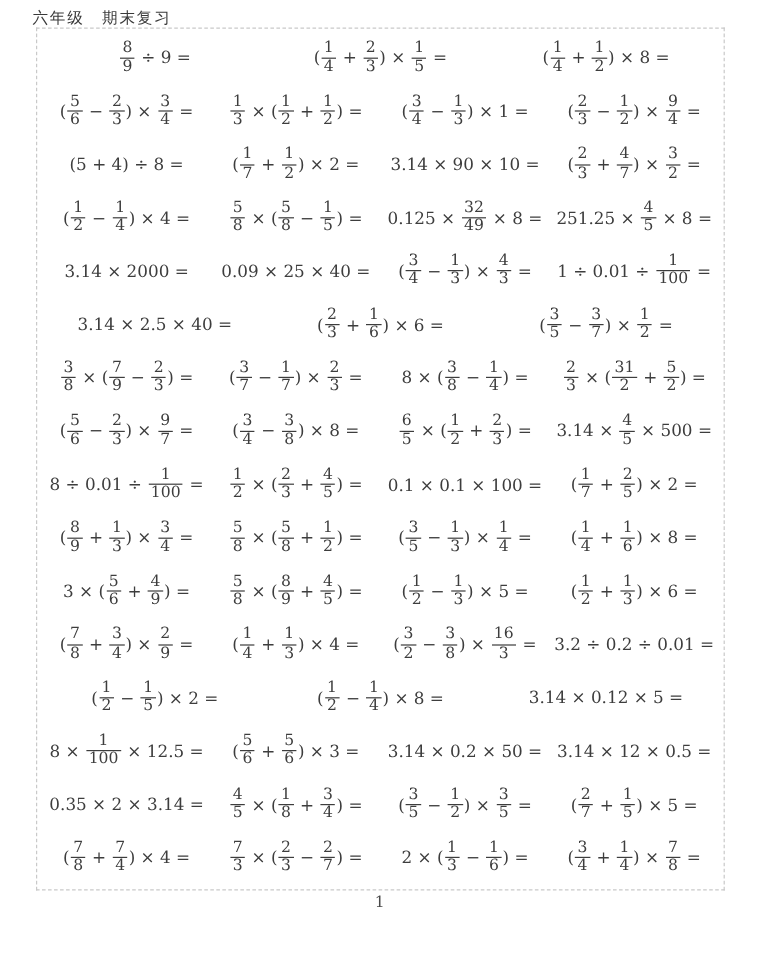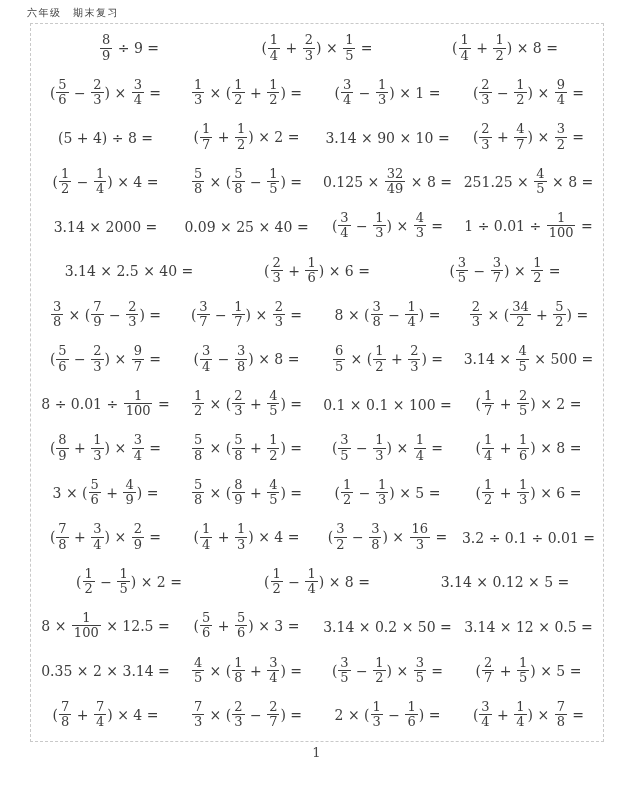--- a/index.html
+++ b/index.html
@@ -13,21 +13,21 @@
     position: relative;
     font-family: "DejaVu Serif", serif;
     color: #3d3d3d;
     overflow: hidden;
   }
   .page-header {
     position: absolute;
     left: 27px;
     top: 6px;
     font-family: Liberation Mono, monospace;
-    font-size: 10px;
+    font-size: 13px;
     color: #3a3a3a;
     letter-spacing: 1.5px;
   }
   .sheet {
     position: absolute;
     left: 30px;
     top: 23px;
     width: 574px;
     height: 719px;
     box-sizing: border-box;
@@ -254,21 +254,21 @@
           <span class="num">3</span>
           <span class="den">8</span>
         </span> − <span class="frac">
           <span class="num">1</span>
           <span class="den">4</span>
         </span>) =</div>
       <div class="cell"><span class="frac">
           <span class="num">2</span>
           <span class="den">3</span>
         </span> × (<span class="frac">
-          <span class="num">34</span>
+          <span class="num">31</span>
           <span class="den">2</span>
         </span> + <span class="frac">
           <span class="num">5</span>
           <span class="den">2</span>
         </span>) =</div>
     </div>
     <div class="row">
       <div class="cell">(<span class="frac">
           <span class="num">5</span>
           <span class="den">6</span>
@@ -418,21 +418,21 @@
       <div class="cell">(<span class="frac">
           <span class="num">3</span>
           <span class="den">2</span>
         </span> − <span class="frac">
           <span class="num">3</span>
           <span class="den">8</span>
         </span>) × <span class="frac">
           <span class="num">16</span>
           <span class="den">3</span>
         </span> =</div>
-      <div class="cell">3.2 ÷ 0.1 ÷ 0.01 =</div>
+      <div class="cell">3.2 ÷ 0.2 ÷ 0.01 =</div>
     </div>
     <div class="row">
       <div class="cell">(<span class="frac">
           <span class="num">1</span>
           <span class="den">2</span>
         </span> − <span class="frac">
           <span class="num">1</span>
           <span class="den">5</span>
         </span>) × 2 =</div>
       <div class="cell">(<span class="frac">

